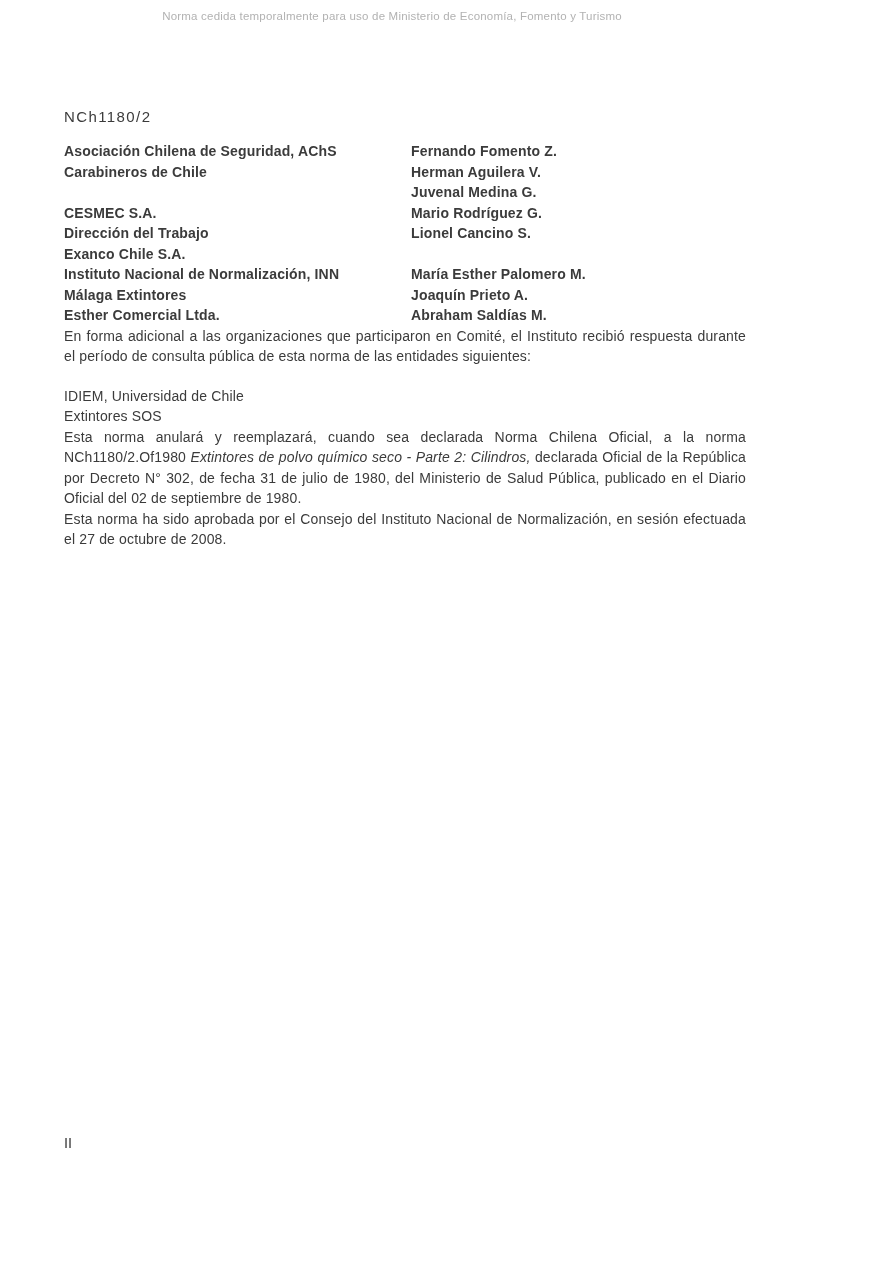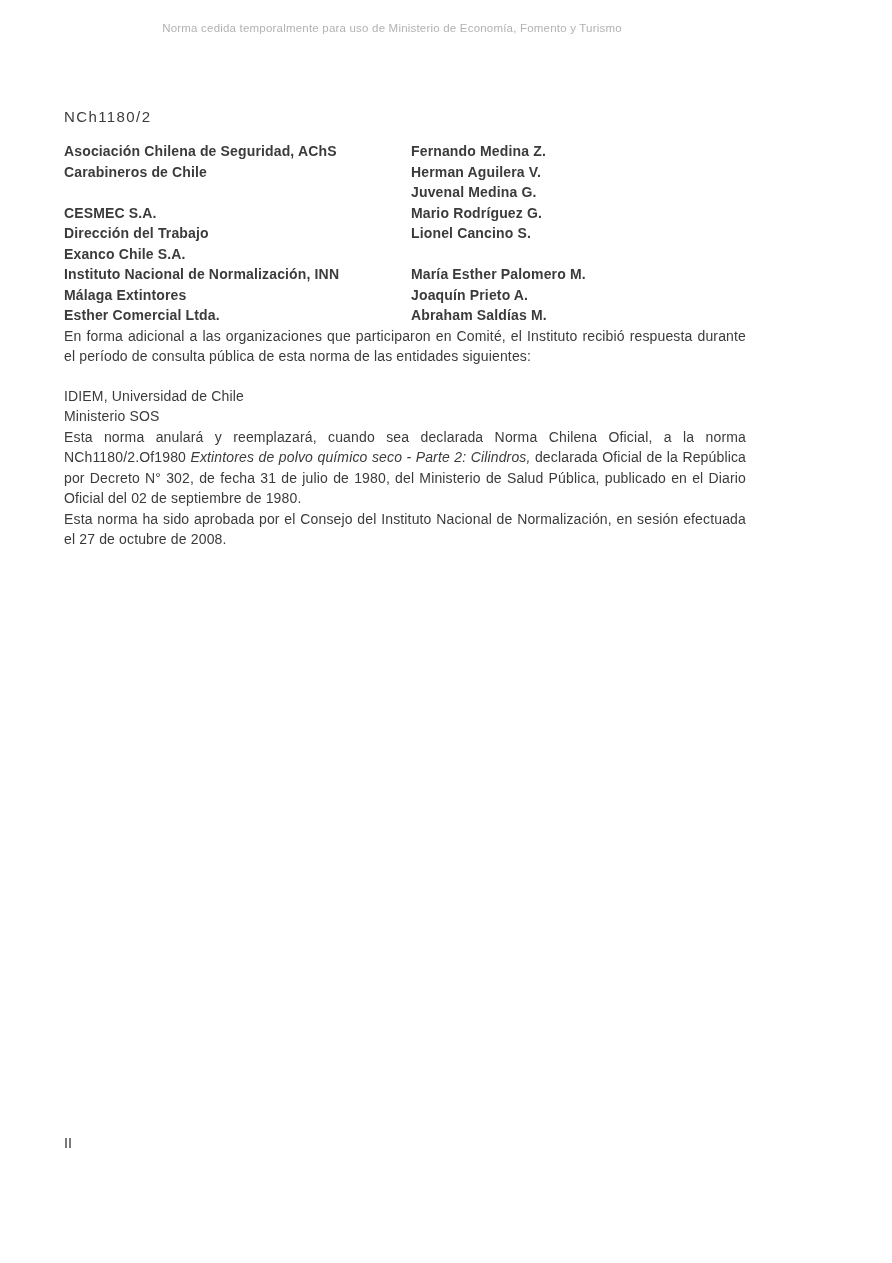--- a/index.html
+++ b/index.html
@@ -16,21 +16,21 @@
     width: 892px;
     height: 1263px;
     background: var(--bg-color);
     position: relative;
     overflow: hidden;
     font-family: "Liberation Sans", sans-serif;
     color: var(--text-color);
   }
   .watermark {
     position: absolute;
-    top: 22px;
+    top: 10px;
     left: 0;
     width: 784px;
     text-align: center;
     font-size: 11.5px;
     letter-spacing: 0.2px;
     color: var(--watermark-color);
   }
   .content {
     position: absolute;
     left: 64px;
@@ -93,21 +93,21 @@
 <div class="watermark">Norma cedida temporalmente para uso de Ministerio de Economía, Fomento y Turismo</div>
 
 <div class="content">
 
   <h1 class="doc-title">NCh1180/2</h1>
 
 
   <div class="committee">
     <div class="committee-row">
       <span class="org-cell">Asociación Chilena de Seguridad, AChS</span>
-      <span class="member-cell">Fernando Medina Z.</span>
+      <span class="member-cell">Fernando Fomento Z.</span>
     </div>
     <div class="committee-row">
       <span class="org-cell">Carabineros de Chile</span>
       <span class="member-cell">Herman Aguilera V.</span>
     </div>
     <div class="committee-row">
       <span class="org-cell"></span>
       <span class="member-cell">Juvenal Medina G.</span>
     </div>
     <div class="committee-row">
@@ -132,21 +132,21 @@
     <div class="committee-row">
       <span class="org-cell">Esther Comercial Ltda.</span>
       <span class="member-cell">Abraham Saldías M.</span>
     </div>
   </div>
 
   <p class="para consultation-para">En forma adicional a las organizaciones que participaron en Comité, el Instituto recibió respuesta durante el período de consulta pública de esta norma de las entidades siguientes:</p>
 
   <div class="entities">
     <div class="entity-line">IDIEM, Universidad de Chile</div>
-    <div class="entity-line">Ministerio SOS</div>
+    <div class="entity-line">Extintores SOS</div>
   </div>
 
   <p class="para replacement-para"><span>Esta norma anulará y reemplazará, cuando sea declarada Norma Chilena Oficial, a la norma NCh1180/2.Of1980 </span><span class="italic-seg">Extintores de polvo químico seco - Parte 2: Cilindros,</span><span> declarada Oficial de la República por Decreto N° 302, de fecha 31 de julio de 1980, del Ministerio de Salud Pública, publicado en el Diario Oficial del 02 de septiembre de 1980.</span></p>
 
   <p class="para approval-para">Esta norma ha sido aprobada por el Consejo del Instituto Nacional de Normalización, en sesión efectuada el 27 de octubre de 2008.</p>
 
 </div>
 
 <div class="page-number">II</div>
 

